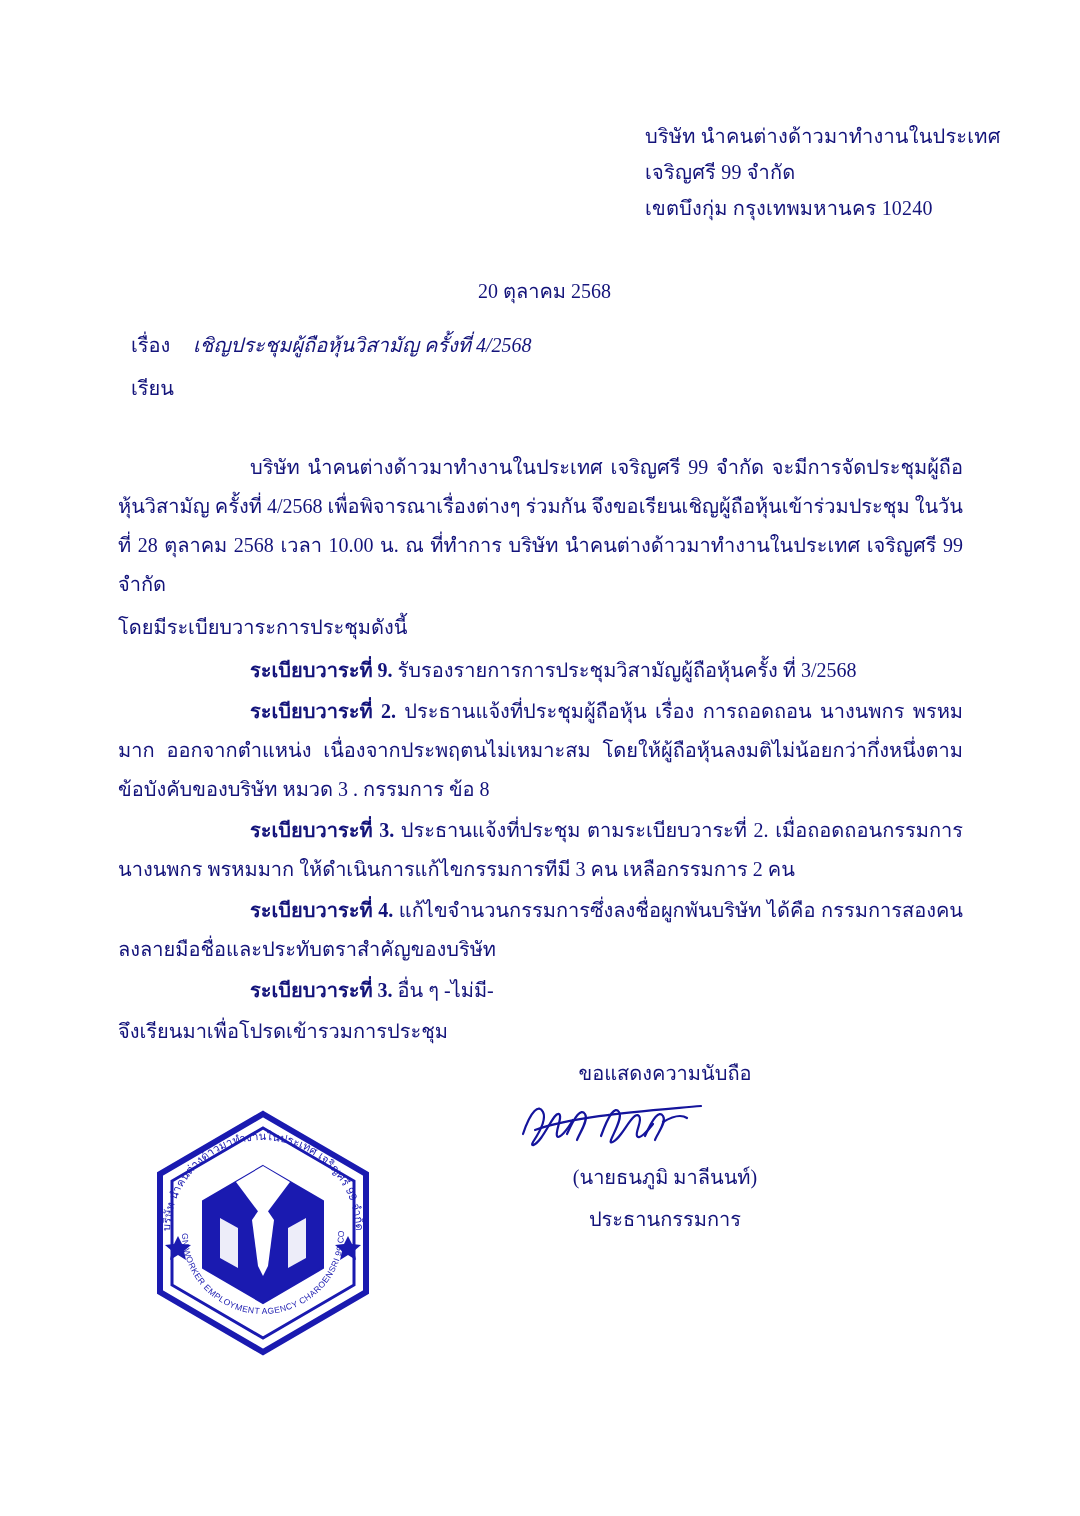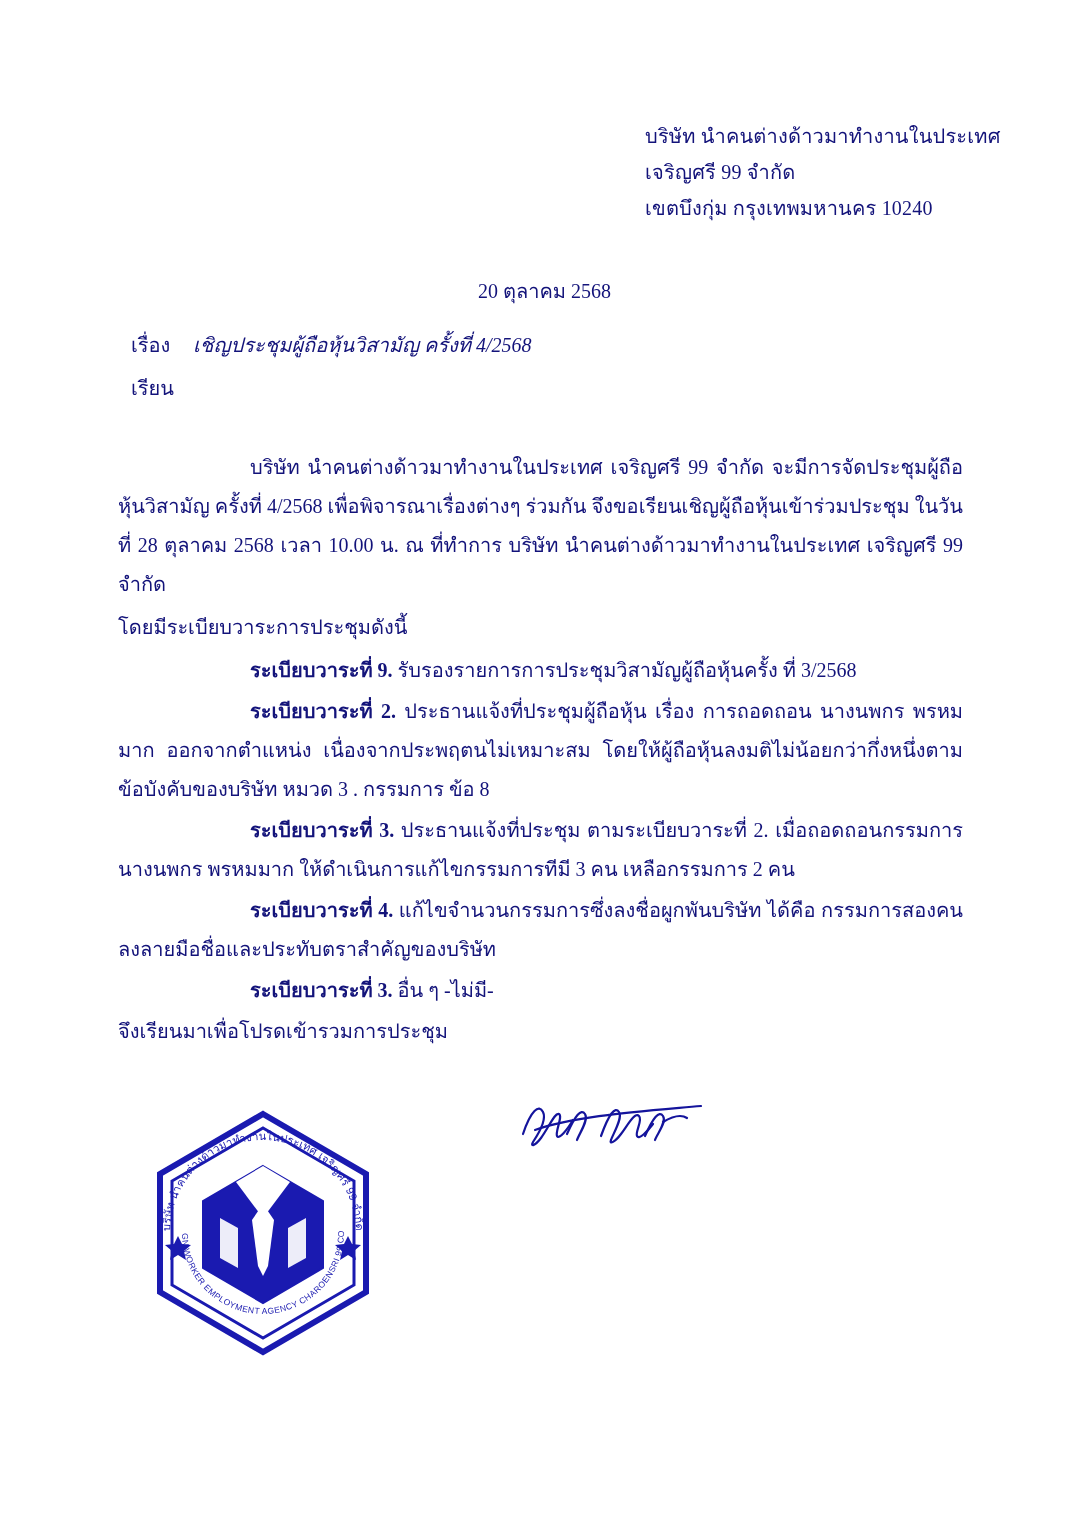--- a/index.html
+++ b/index.html
@@ -180,20 +180,26 @@
     </p>
 
     <p class="agenda">
       <b>ระเบียบวาระที่ 3.</b>
       <span>อื่น ๆ -ไม่มี-</span>
     </p>
 
     <p class="para closing">จึงเรียนมาเพื่อโปรดเข้ารวมการประชุม</p>
   </div>
 
+  <div class="sign-block">
+    <div>ขอแสดงความนับถือ</div>
+    <div style="height:62px"></div>
+    <div>(นายธนภูมิ มาลีนนท์)</div>
+    <div>ประธานกรรมการ</div>
+  </div>
 
   <svg class="sign-scribble" viewBox="0 0 220 70">
     <g fill="none" stroke="#14149c" stroke-width="2.2" stroke-linecap="round">
       <path d="M18 44 C26 20, 34 14, 38 22 C42 30, 32 46, 28 52 C25 57, 30 56, 36 48 C44 37, 50 22, 54 24 C58 26, 50 42, 52 46 C54 50, 62 40, 68 30"></path>
       <path d="M62 44 C70 26, 76 18, 80 24 C84 30, 74 44, 72 50"></path>
       <path d="M96 46 C104 24, 110 16, 114 22 C118 28, 108 44, 106 50 C104 55, 110 52, 116 44 C124 33, 130 22, 134 26 C138 30, 130 42, 132 46 C134 50, 142 42, 148 34"></path>
       <path d="M140 46 C148 28, 154 20, 158 26 C162 32, 152 44, 150 50"></path>
       <path d="M30 40 C70 26, 130 22, 196 16"></path>
       <path d="M158 32 C168 26, 176 24, 182 28"></path>
     </g>

